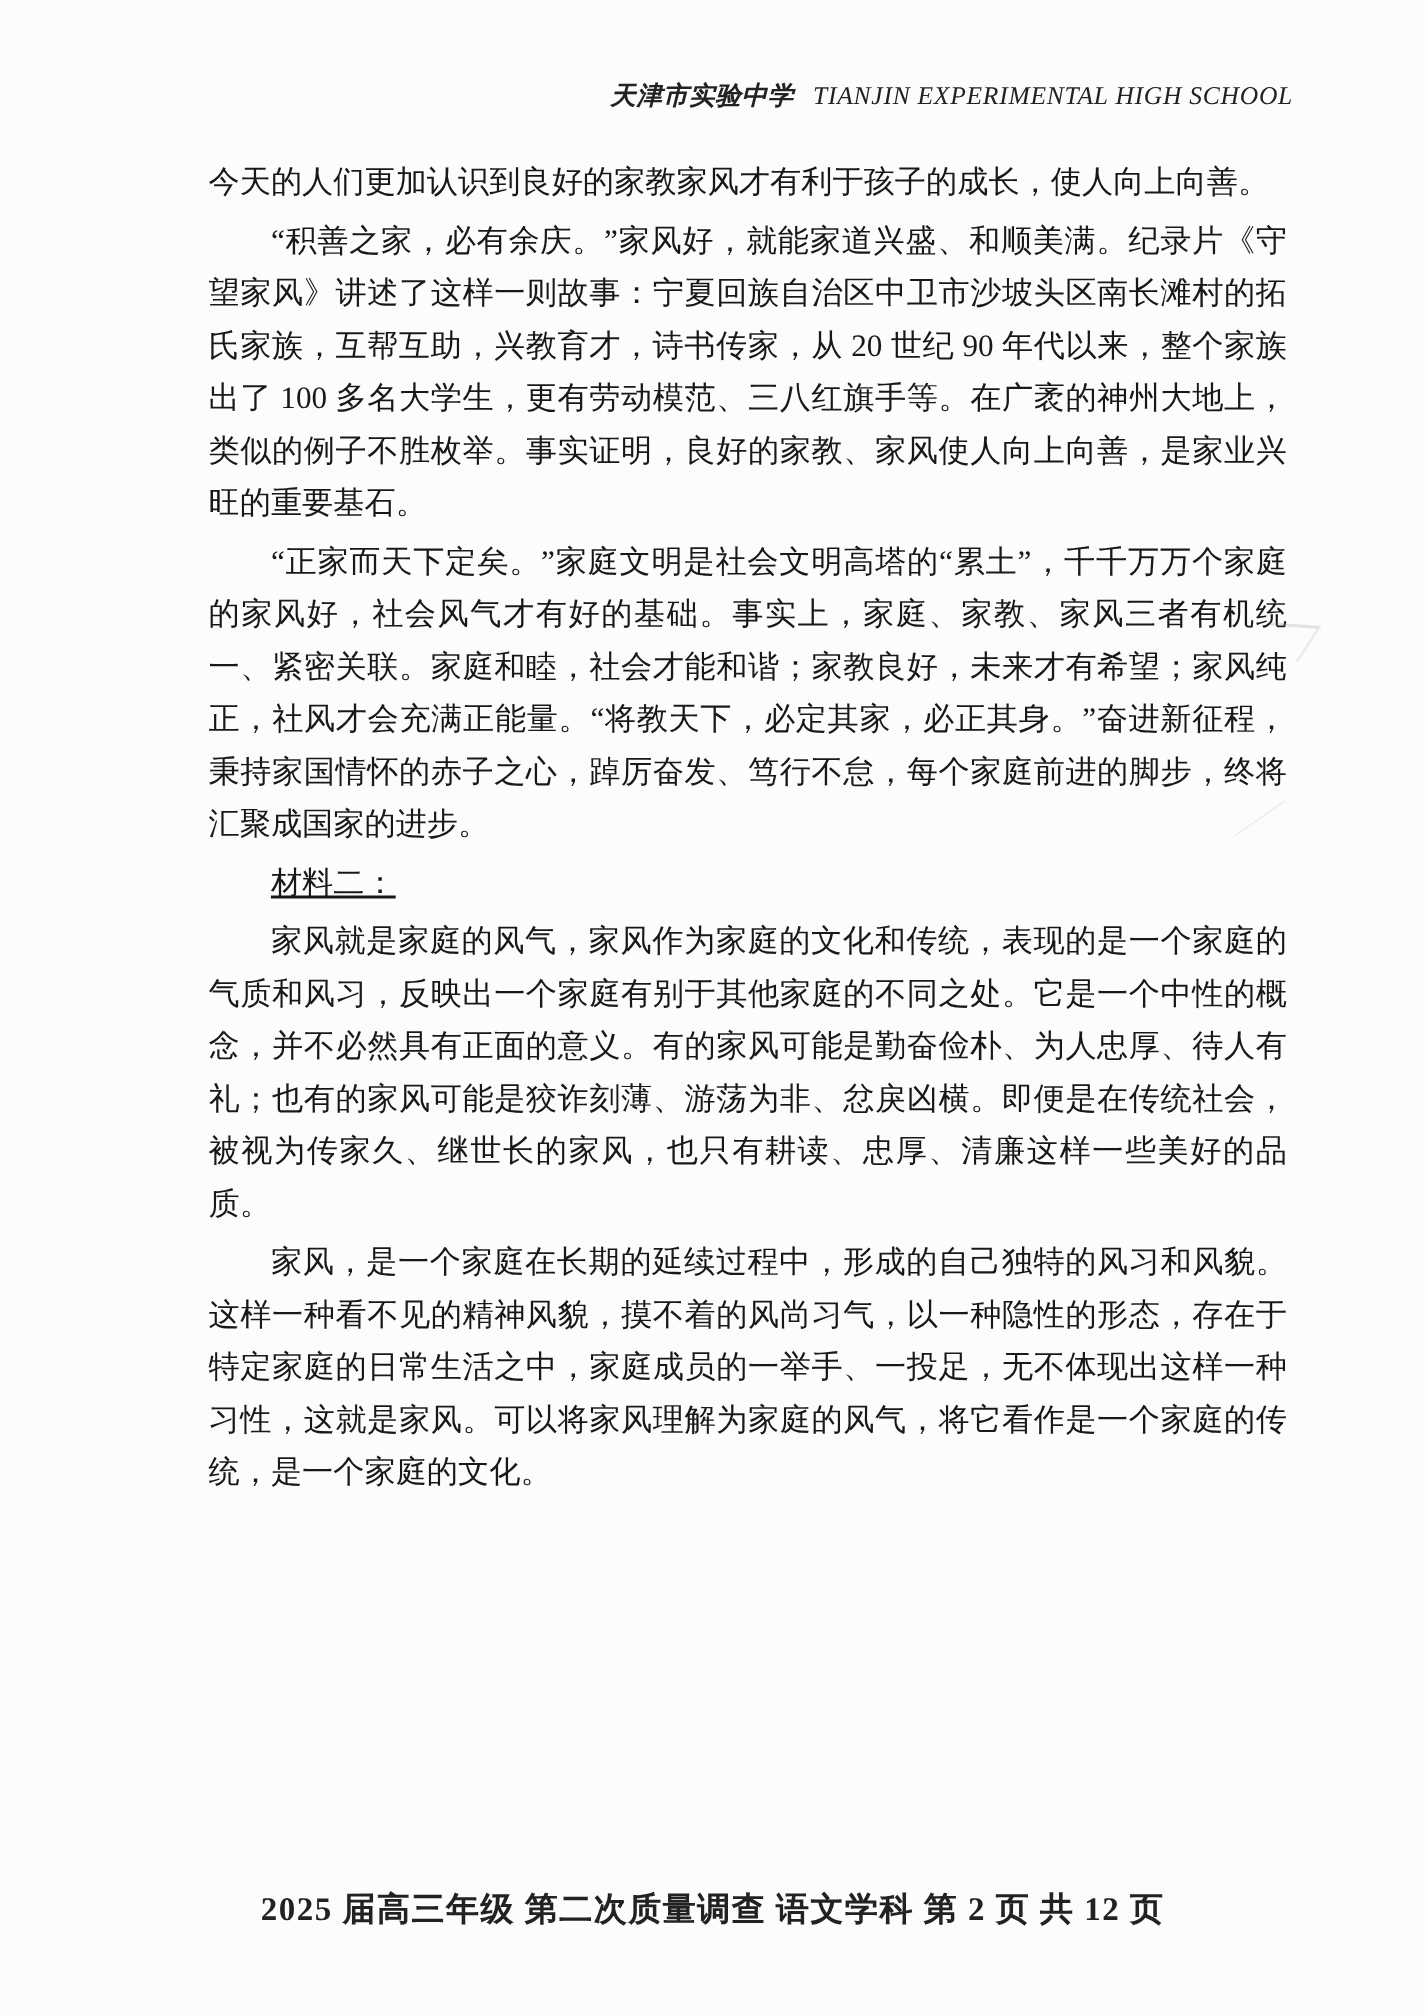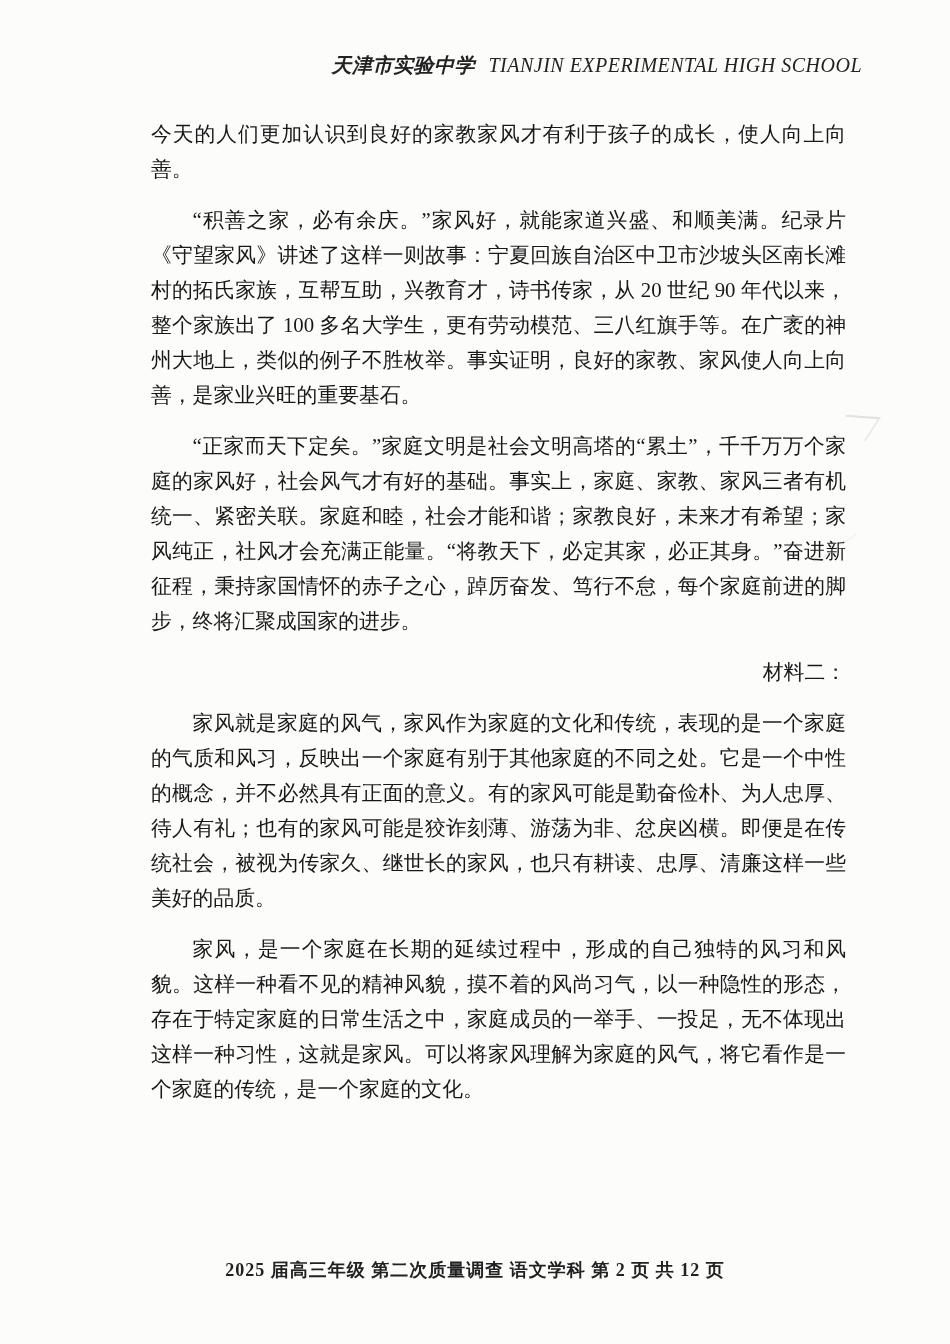--- a/index.html
+++ b/index.html
@@ -17,57 +17,57 @@
     color: #1c1c1c;
   }
   .header {
     position: absolute;
     top: 52px;
     left: 0;
     right: 88px;
     text-align: right;
     font-family: "Liberation Serif", "DejaVu Serif", serif;
     font-style: italic;
-    font-size: 20px;
+    font-size: 17px;
     letter-spacing: 0.5px;
     color: #222;
     white-space: nowrap;
   }
   .header .school-cn {
     font-weight: bold;
     margin-right: 8px;
   }
   .doc-body {
     position: absolute;
     top: 100px;
     left: 135px;
     width: 727px;
     font-family: "Liberation Serif", "DejaVu Serif", serif;
     font-size: 20.8px;
     line-height: 35px;
     text-align: justify;
     color: #181818;
   }
-  .para { margin: 16px; }
+  .para { margin: 4px; }
   .para.normal { text-indent: 2em; }
   .para.continuation { text-indent: 0; }
   .para.attribution {
     text-indent: 0;
     text-align: right;
     padding-right: 14px;
   }
-  .para.label { text-indent: 2em; text-align: right; }
+  .para.label { text-indent: 2em; text-align: left; text-decoration: underline; }
   .footer {
     position: absolute;
     top: 1258px;
     left: 0;
     width: 100%;
     text-align: center;
     font-family: "Liberation Serif", "DejaVu Serif", serif;
-    font-size: 18px;
+    font-size: 22px;
     font-weight: bold;
     letter-spacing: 1px;
     color: #222;
   }
   .scan-artifact-1 {
     position: absolute;
     top: 416px;
     left: 838px;
     width: 34px;
     height: 22px;

